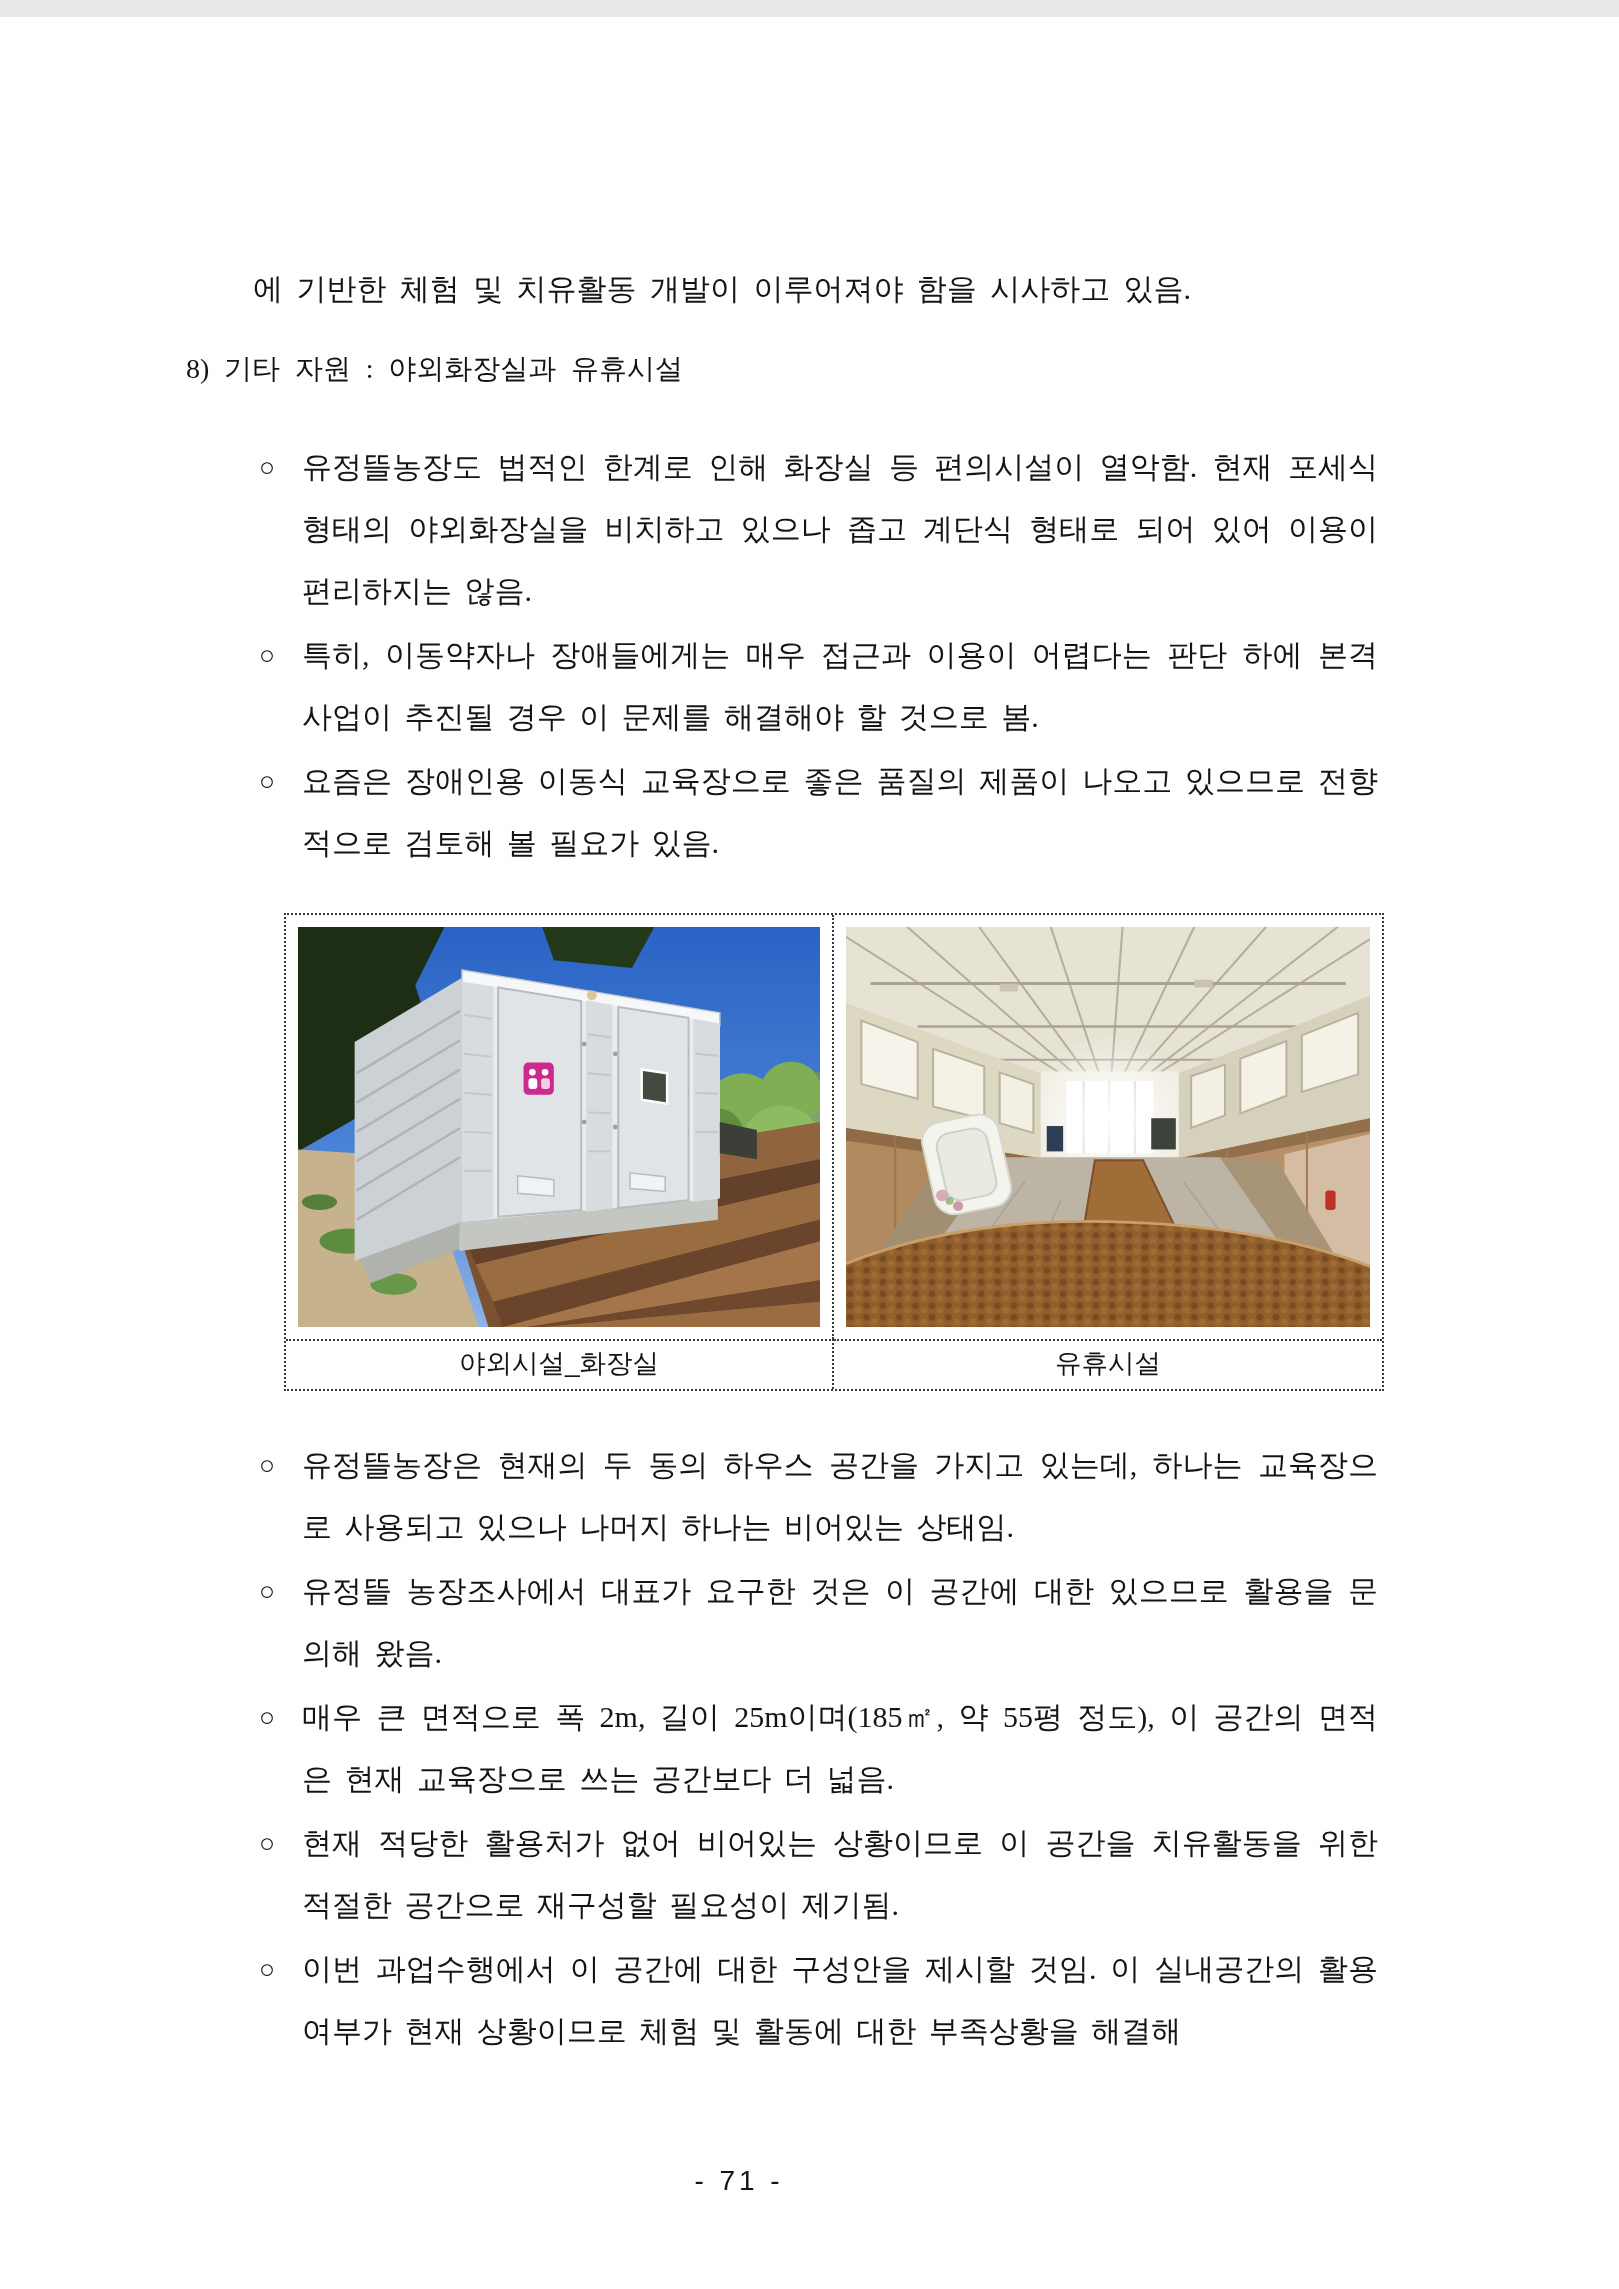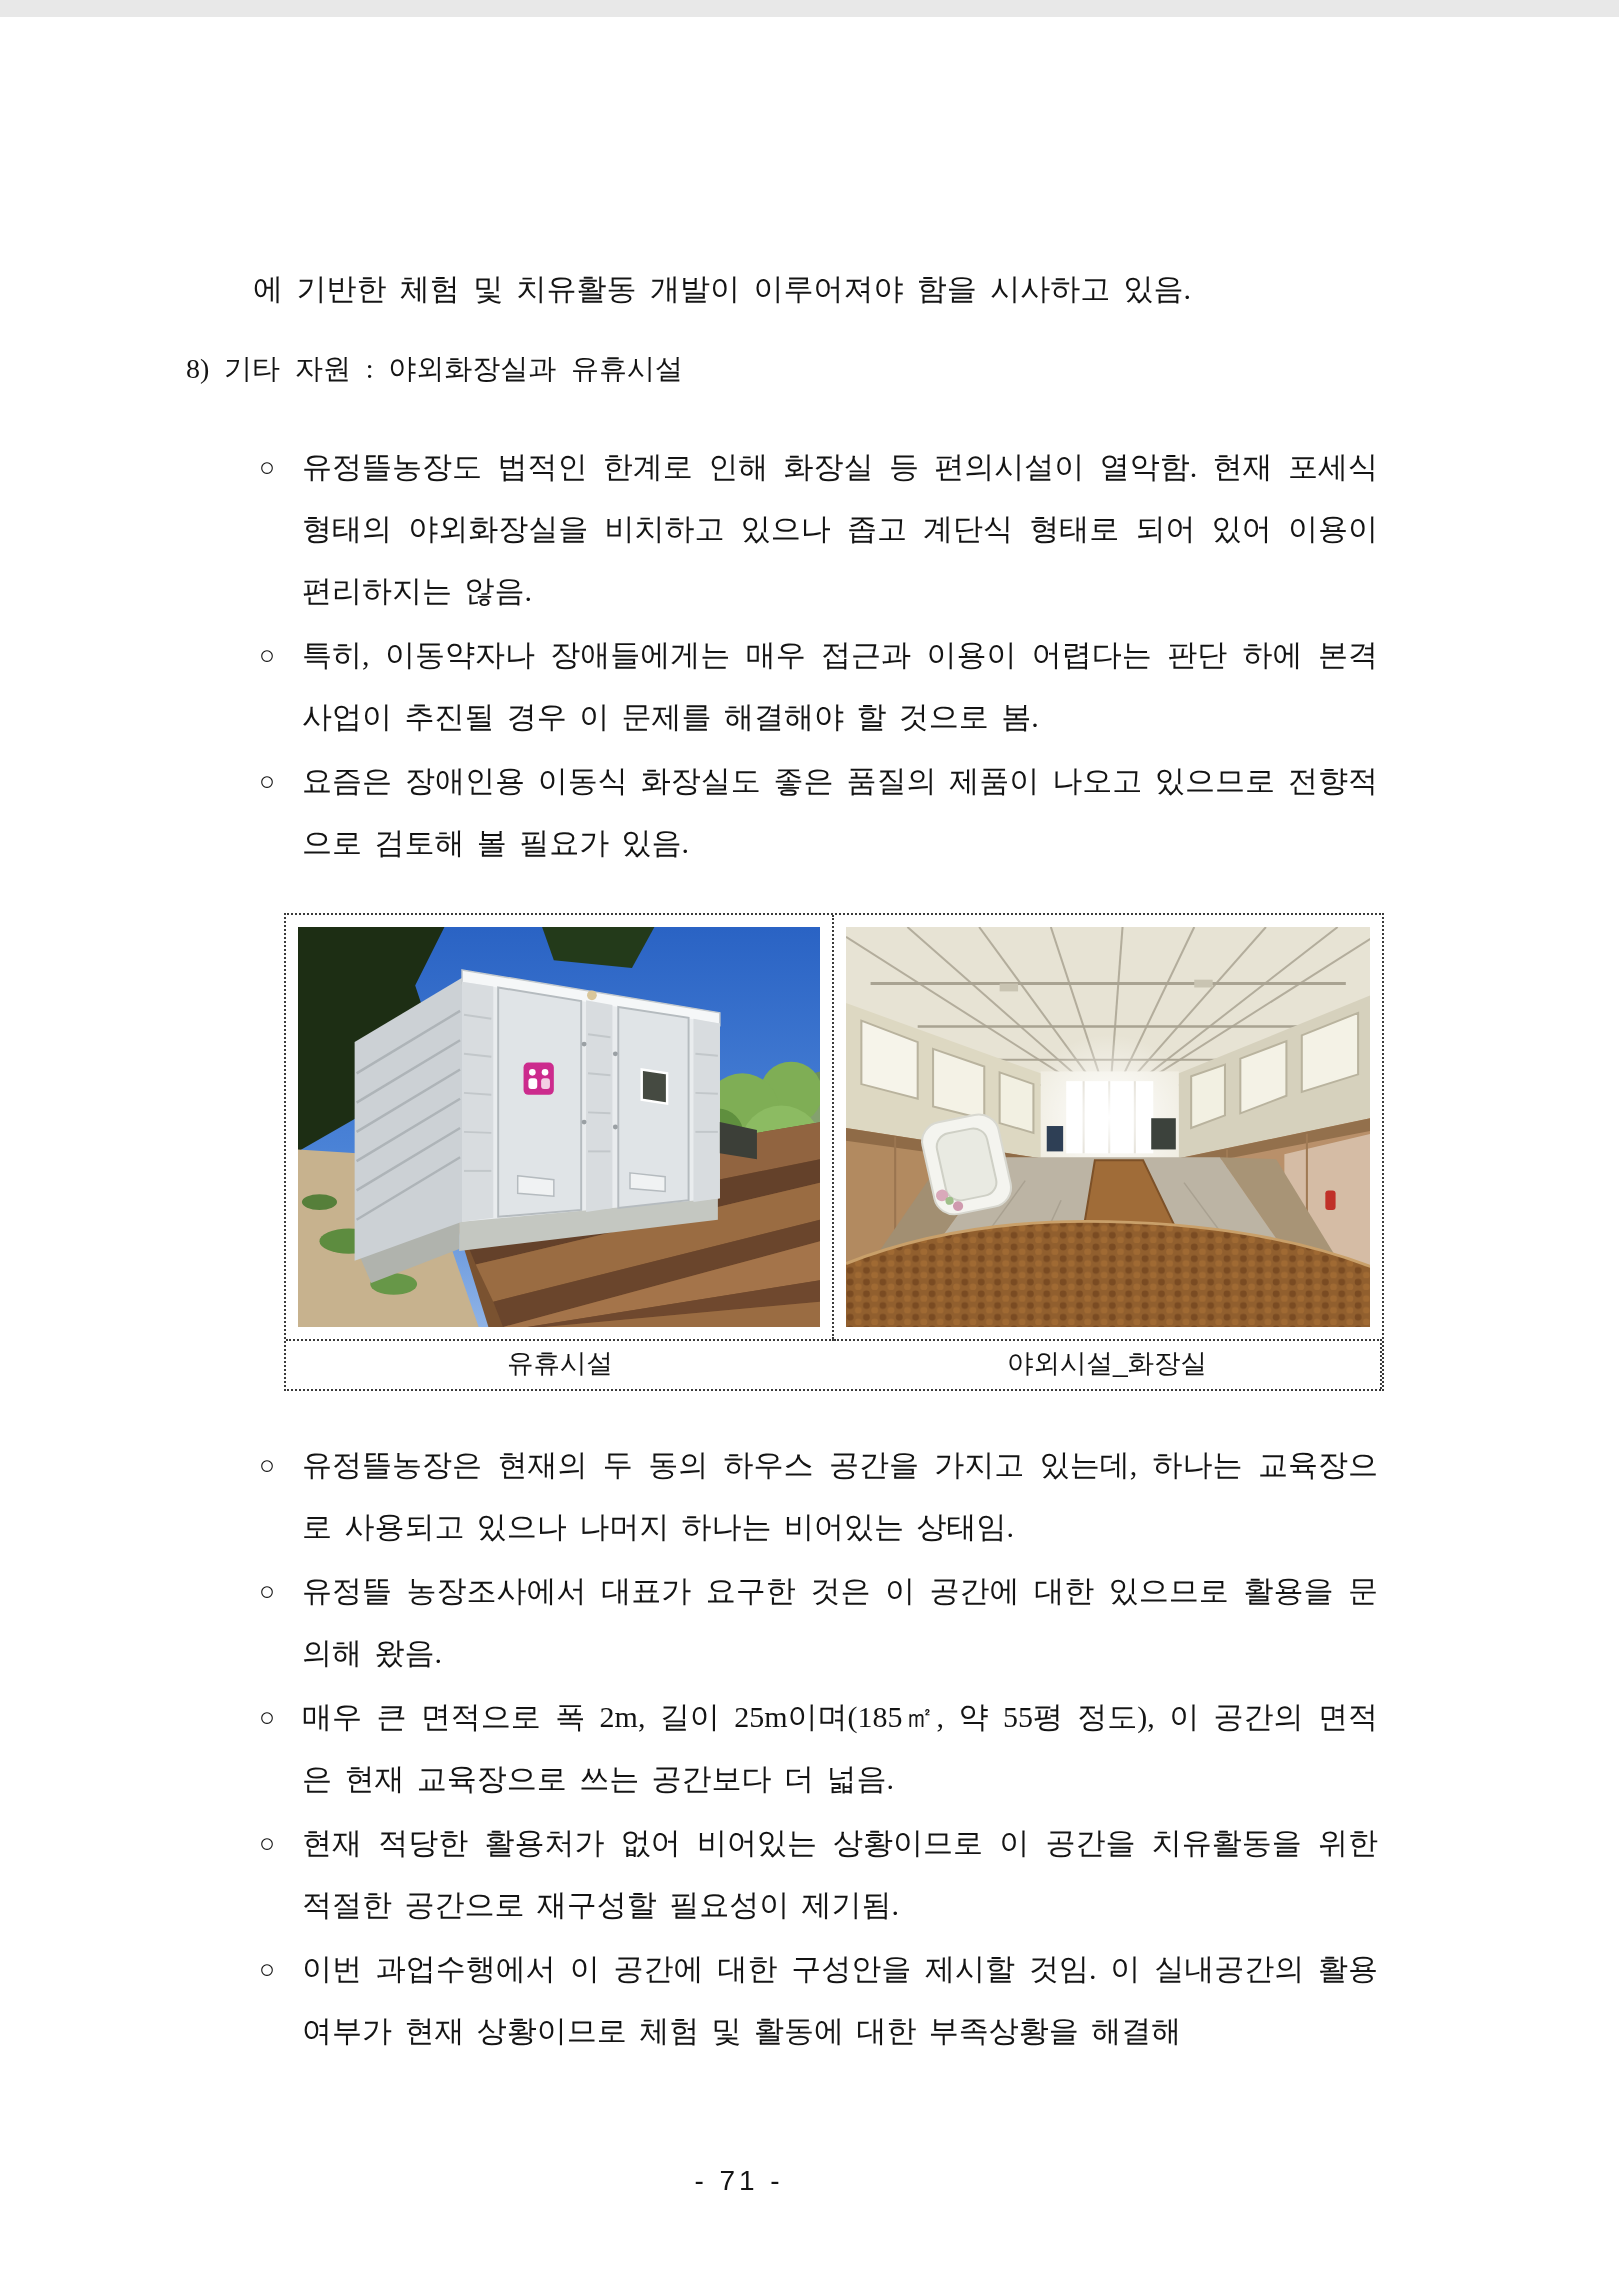--- a/index.html
+++ b/index.html
@@ -69,21 +69,21 @@
           <span class="btext">유정뜰농장도 법적인 한계로 인해 화장실 등 편의시설이 열악함. 현재 포세식 형태의 야외화장실을 비치하고 있으나 좁고 계단식 형태로 되어 있어 이용이 편리하지는 않음.</span>
         </div>
 
         <div class="bullet">
           <span class="marker">○</span>
           <span class="btext">특히, 이동약자나 장애들에게는 매우 접근과 이용이 어렵다는 판단 하에 본격 사업이 추진될 경우 이 문제를 해결해야 할 것으로 봄.</span>
         </div>
 
         <div class="bullet">
           <span class="marker">○</span>
-          <span class="btext">요즘은 장애인용 이동식 화장실도 좋은 품질의 제품이 나오고 있으므로 전향적으로 검토해 볼 필요가 있음.</span>
+          <span class="btext">요즘은 장애인용 이동식 교육장으로 좋은 품질의 제품이 나오고 있으므로 전향적으로 검토해 볼 필요가 있음.</span>
         </div>
       </div>
 
     <div class="figure">
       <div class="fig-cell first">
         <div class="photo">
 
           <svg viewBox="0 0 535 410" preserveAspectRatio="none">
             <defs>
               <linearGradient id="skyg" x1="0" y1="0" x2="0" y2="1">
@@ -280,22 +280,22 @@
             </g>
 
             <rect x="468" y="270" width="10" height="20" rx="3" fill="#c03028"></rect>
 
             <path d="M0,345 C90,308 180,300 256,302 C340,304 430,315 512,348 L512,410 L0,410 Z" fill="url(#mat)"></path>
             <path d="M0,345 C90,308 180,300 256,302 C340,304 430,315 512,348" fill="none" stroke="#c9a06a" stroke-width="3"></path>
           </svg>
         </div>
       </div>
 
+      <div class="fig-caption first">야외시설_화장실</div>
       <div class="fig-caption">유휴시설</div>
-      <div class="fig-caption first">야외시설_화장실</div>
     </div>
 
     <div class="bullets">
 
         <div class="bullet">
           <span class="marker">○</span>
           <span class="btext">유정뜰농장은 현재의 두 동의 하우스 공간을 가지고 있는데, 하나는 교육장으로 사용되고 있으나 나머지 하나는 비어있는 상태임.</span>
         </div>
 
         <div class="bullet">

